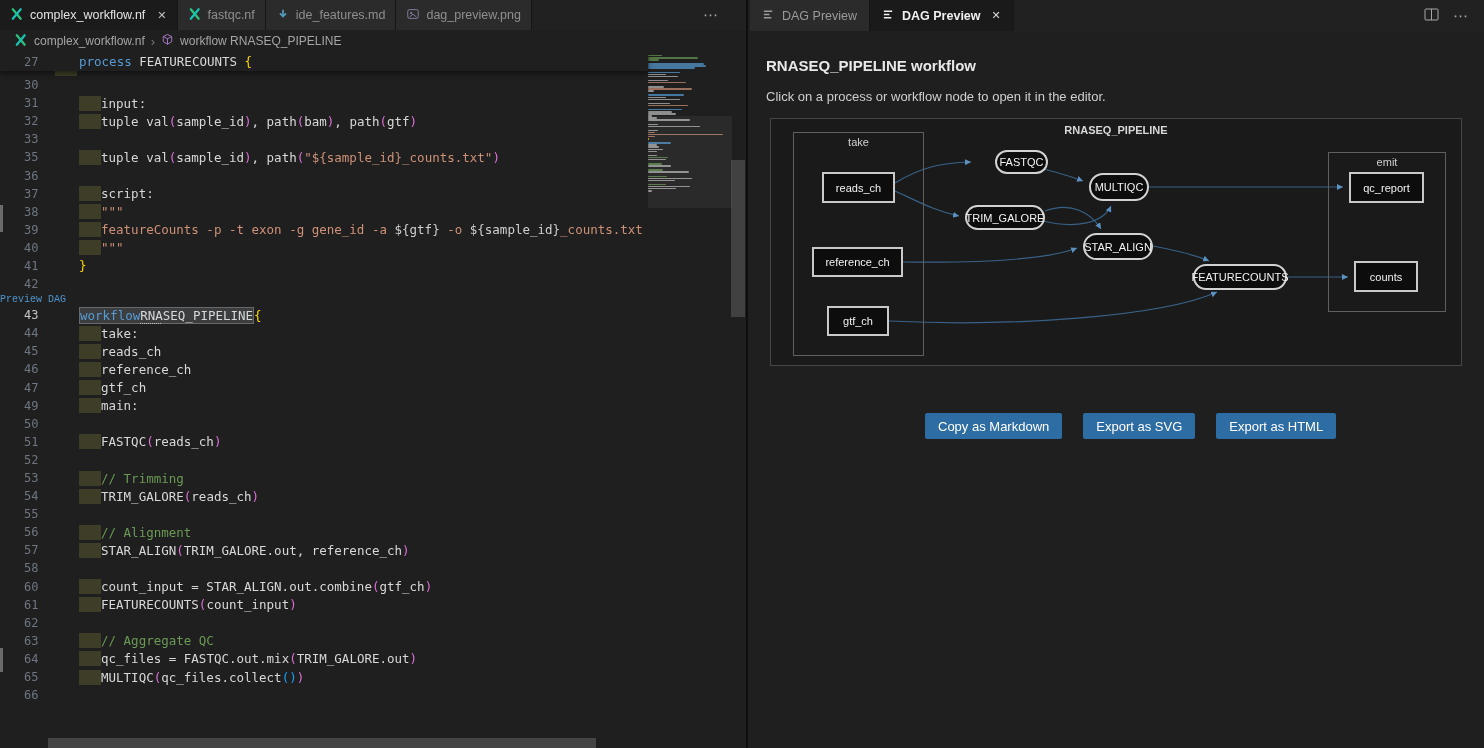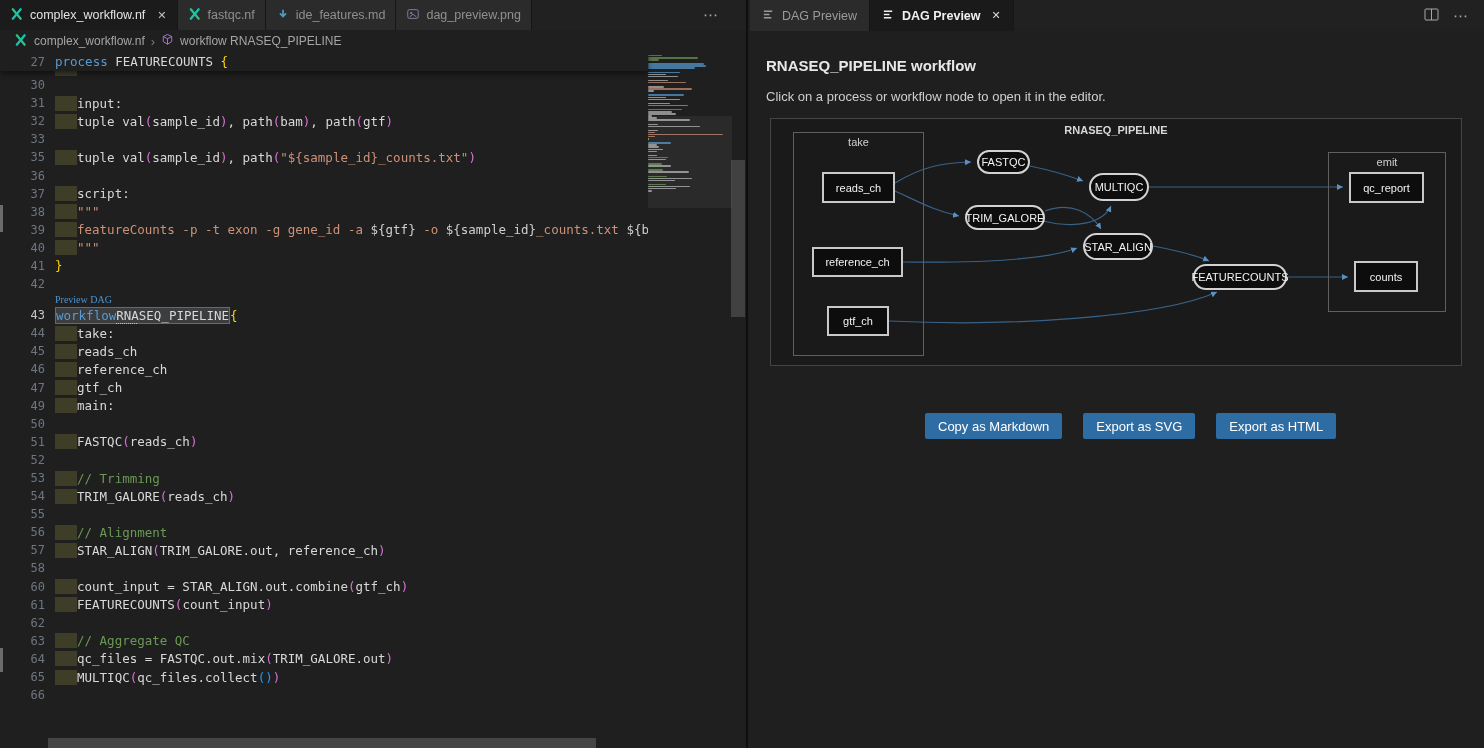--- a/index.html
+++ b/index.html
@@ -12,26 +12,26 @@
   .tab.active{background:#1b1b1b;color:#e2e2e2;}
   .tab .close{margin-left:6px;font-size:11px;color:#c0c0c0;}
   .strip-more{margin-left:auto;margin-right:26px;align-self:center;color:#ababab;font-size:15px;letter-spacing:2px;}
   .breadcrumb{display:flex;align-items:center;gap:6px;height:22px;padding-left:14px;font-size:12px;color:#a5a5a5;background:#1f1f1f;}
   .breadcrumb .sep{color:#7a7a7a;font-size:13px;}
   .editor-body{position:relative;height:696px;overflow:hidden;font-family:"DejaVu Sans Mono",monospace;font-size:12.5px;}
   .coderow{display:flex;height:18.1px;align-items:center;width:648px;overflow:hidden;}
   .sticky{position:relative;z-index:3;height:19px;background:#1f1f1f;box-shadow:0 3px 5px rgba(0,0,0,.45);}
   .sliver{height:5px;position:relative;}
   .sliver .ind{position:absolute;left:55px;top:0;width:22px;height:5px;background:#3e3e28;}
-  .ln{flex:0 0 45px;text-align:right;color:#6e7681;font-size:12px;}
+  .ln{flex:0 0 45px;color:#6e7681;font-size:12px;padding-left:24px;}
   .ln.cur{color:#c6c6c6;}
   .lc{display:flex;align-items:stretch;margin-left:10px;flex:1;overflow:hidden;}
   .lc .tok{display:flex;align-items:center;white-space:pre;}
   .ind{width:22px;background:#3e3e28;flex:none;}
-  .lensrow{height:13px;line-height:13px;padding-left:55px;font-size:10px;color:#4e94ce;font-family:Liberation Serif, serif;cursor:pointer;}
+  .lensrow{height:13px;line-height:13px;font-size:10px;color:#4e94ce;font-family:Liberation Mono, monospace;cursor:pointer;}
   .kw{color:#569cd6;} .pl{color:#d8d8d8;} .cm{color:#6a9955;} .st{color:#ce9178;}
   .b1{color:#ffd700;} .b2{color:#da70d6;} .b3{color:#179fff;} .it{color:#cfcfcf;}
   .hint{text-decoration:underline dotted rgba(255,255,255,.6);text-underline-offset:3px;}
   .occ{background:rgba(88,92,96,.5);border-top:1px solid rgba(160,160,160,.45);border-bottom:1px solid rgba(160,160,160,.45);}
   .occ-l{border-left:1px solid rgba(160,160,160,.45);}
   .occ-r{border-right:1px solid rgba(160,160,160,.45);}
   .minimap{position:absolute;left:648px;top:3px;width:84px;bottom:0;background:#1f1f1f;}
   .mrow{height:1.45px;margin-bottom:0.65px;border-radius:1px;opacity:.7;}
   .mm-slider{position:absolute;left:648px;top:64px;width:84px;height:92px;background:rgba(255,255,255,.05);}
   .vscroll{position:absolute;left:731px;top:108px;width:14px;height:157px;background:rgba(121,121,121,.38);}
@@ -512,21 +512,21 @@
           </svg>
           <div class="cluster" style="left:557px;top:33px;width:118px;height:160px;">
             <span class="clabel">emit</span>
           </div>
           <div class="cluster" style="left:22px;top:13px;width:131px;height:224px;">
             <span class="clabel">take</span>
           </div>
           <div class="node rect" style="left:51px;top:53px;width:73px;height:31px;">reads_ch</div>
           <div class="node rect" style="left:41px;top:128px;width:91px;height:30px;">reference_ch</div>
           <div class="node rect" style="left:56px;top:187px;width:62px;height:30px;">gtf_ch</div>
-          <div class="node pill" style="left:206px;top:31px;width:53px;height:24px;">FASTQC</div>
+          <div class="node pill" style="left:224px;top:31px;width:53px;height:24px;">FASTQC</div>
           <div class="node pill" style="left:194px;top:86px;width:80px;height:25px;">TRIM_GALORE</div>
           <div class="node pill" style="left:318px;top:54px;width:60px;height:28px;">MULTIQC</div>
           <div class="node pill" style="left:312px;top:114px;width:70px;height:27px;">STAR_ALIGN</div>
           <div class="node pill" style="left:422px;top:145px;width:94px;height:26px;">FEATURECOUNTS</div>
           <div class="node rect" style="left:578px;top:53px;width:75px;height:31px;">qc_report</div>
           <div class="node rect" style="left:583px;top:142px;width:64px;height:31px;">counts</div>
         </div>
       <div class="btnrow" id="btnrow">
           <button class="btn">Copy as Markdown</button>
           <button class="btn">Export as SVG</button>

